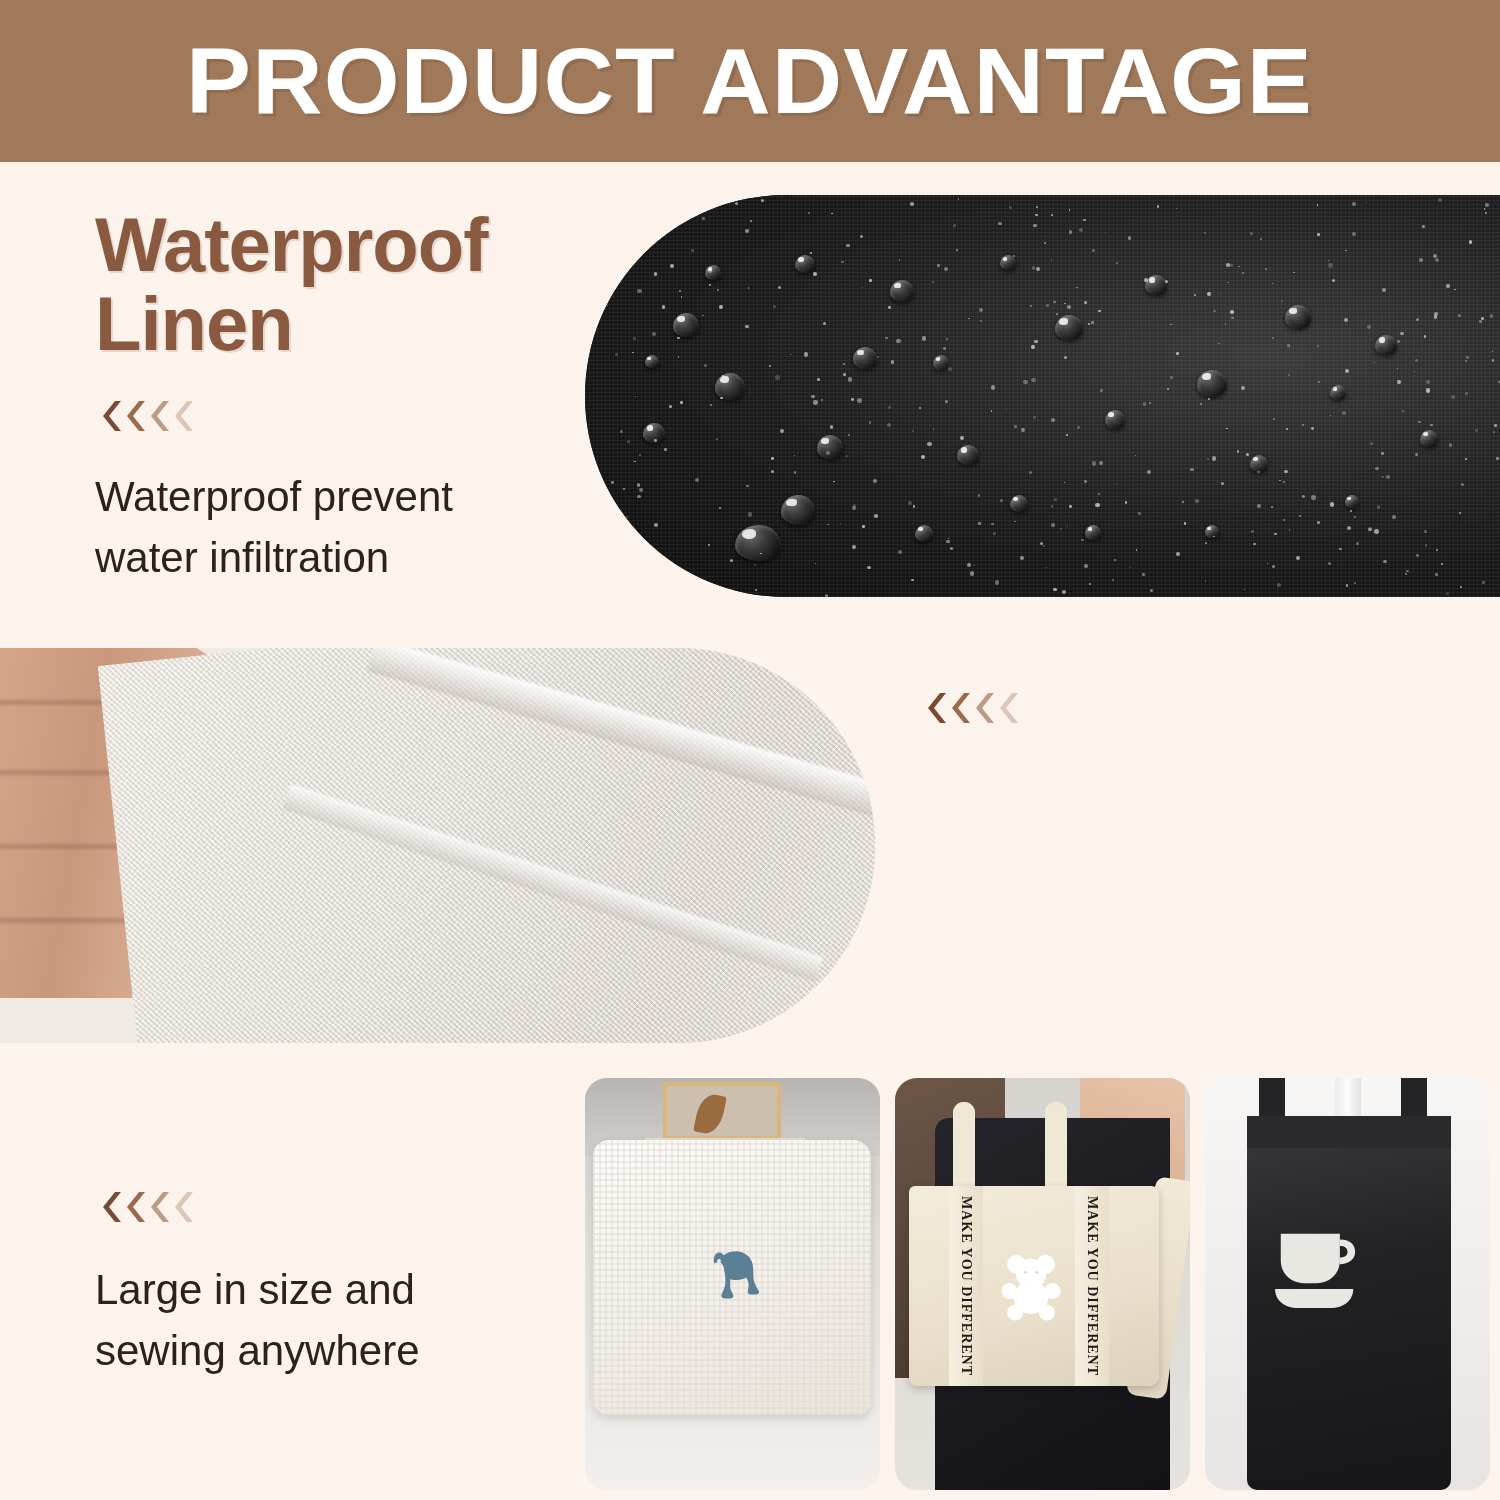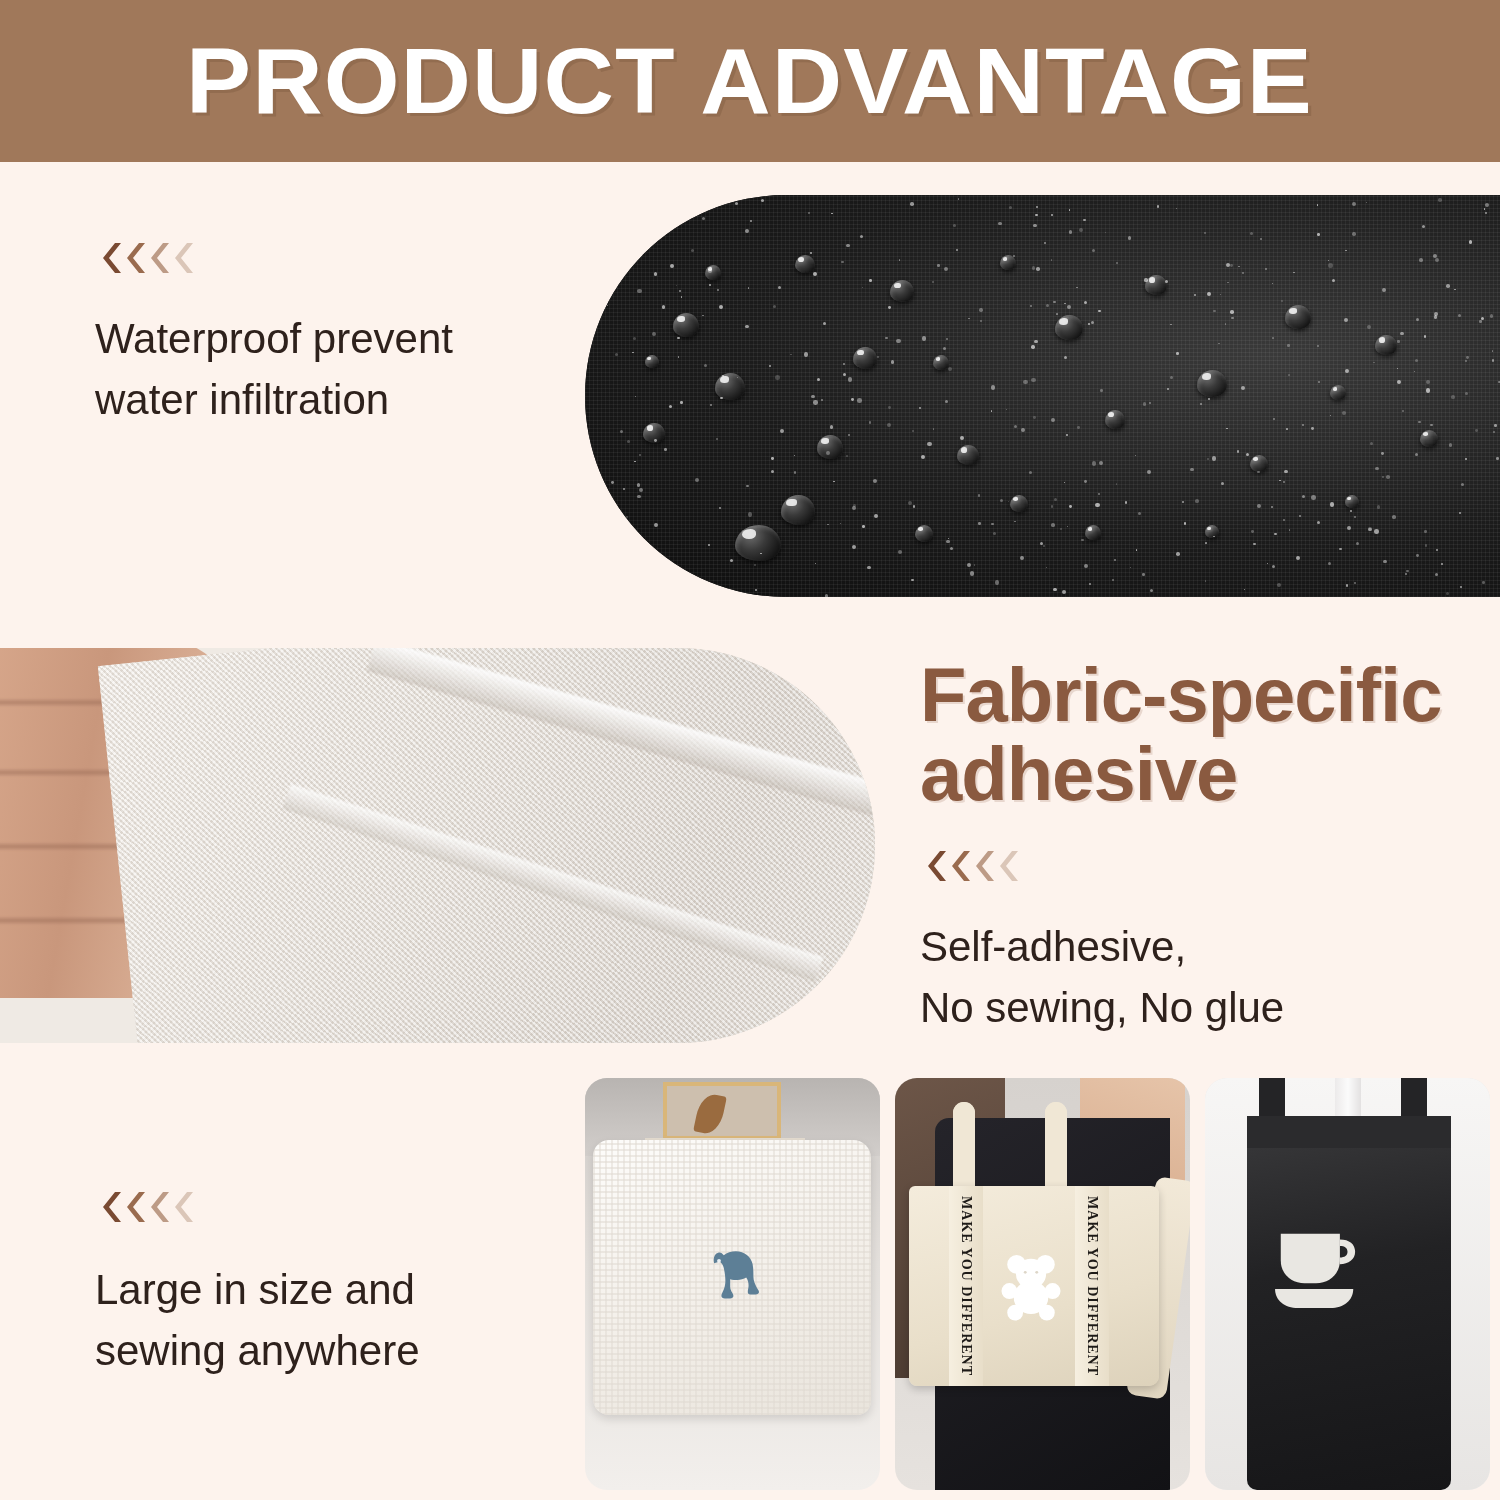--- a/index.html
+++ b/index.html
@@ -644,20 +644,22 @@
       <div class="mist" style="left:584.8px;top:128.6px;width:1.8px;height:1.8px;opacity:0.59;"></div>
       <div class="mist" style="left:474.9px;top:332.7px;width:2.6px;height:2.6px;opacity:0.28;"></div>
       <div class="mist" style="left:766.6px;top:6.6px;width:4.5px;height:4.5px;opacity:0.48;"></div>
       <div class="mist" style="left:634.6px;top:98.7px;width:1.3px;height:1.3px;opacity:0.46;"></div>
       <div class="mist" style="left:205.4px;top:159.0px;width:1.3px;height:1.3px;opacity:0.32;"></div>
       <div class="mist" style="left:807.4px;top:320.4px;width:3.7px;height:3.7px;opacity:0.46;"></div>
     </div>
 </div>
 
 <div style="position:absolute;left:95px;top:205px;width:470px;">
+  <div class="feature-title">Waterproof
+Linen</div>
   <div class="chevrons" style="margin:36px 0 34px 8px;">
     <svg class="chev" viewBox="0 0 22 34">
         <path d="M18 2 L6 17 L18 32 L12 32 L0 17 L12 2 Z" fill="#7a4a32"></path>
       </svg>
     <svg class="chev" viewBox="0 0 22 34">
         <path d="M18 2 L6 17 L18 32 L12 32 L0 17 L12 2 Z" fill="#9a6b4e"></path>
       </svg>
     <svg class="chev" viewBox="0 0 22 34">
         <path d="M18 2 L6 17 L18 32 L12 32 L0 17 L12 2 Z" fill="#bd9b86"></path>
       </svg>
@@ -676,38 +678,34 @@
     <div class="finger-line" style="top:206px;"></div>
     <div class="finger-line" style="top:280px;"></div>
   </div>
   <div class="linen-cloth">
     <div class="linen-fold"></div>
     <div class="linen-fold2"></div>
   </div>
 </div>
 
 <div style="position:absolute;left:920px;top:655px;width:560px;">
-  <div class="feature-title">Fabric-specific
-adhesive</div>
   <div class="chevrons" style="margin:36px 0 34px 8px;">
     <svg class="chev" viewBox="0 0 22 34">
         <path d="M18 2 L6 17 L18 32 L12 32 L0 17 L12 2 Z" fill="#7a4a32"></path>
       </svg>
     <svg class="chev" viewBox="0 0 22 34">
         <path d="M18 2 L6 17 L18 32 L12 32 L0 17 L12 2 Z" fill="#9a6b4e"></path>
       </svg>
     <svg class="chev" viewBox="0 0 22 34">
         <path d="M18 2 L6 17 L18 32 L12 32 L0 17 L12 2 Z" fill="#bd9b86"></path>
       </svg>
     <svg class="chev" viewBox="0 0 22 34">
         <path d="M18 2 L6 17 L18 32 L12 32 L0 17 L12 2 Z" fill="#dbc6b8"></path>
       </svg>
   </div>
-  <div class="feature-desc">Self-adhesive,
-No sewing, No glue</div>
 </div>
 
 <div style="position:absolute;left:95px;top:1150px;width:470px;">
   <div class="chevrons" style="margin:40px 0 36px 8px;">
     <svg class="chev" viewBox="0 0 22 34">
         <path d="M18 2 L6 17 L18 32 L12 32 L0 17 L12 2 Z" fill="#7a4a32"></path>
       </svg>
     <svg class="chev" viewBox="0 0 22 34">
         <path d="M18 2 L6 17 L18 32 L12 32 L0 17 L12 2 Z" fill="#9a6b4e"></path>
       </svg>

